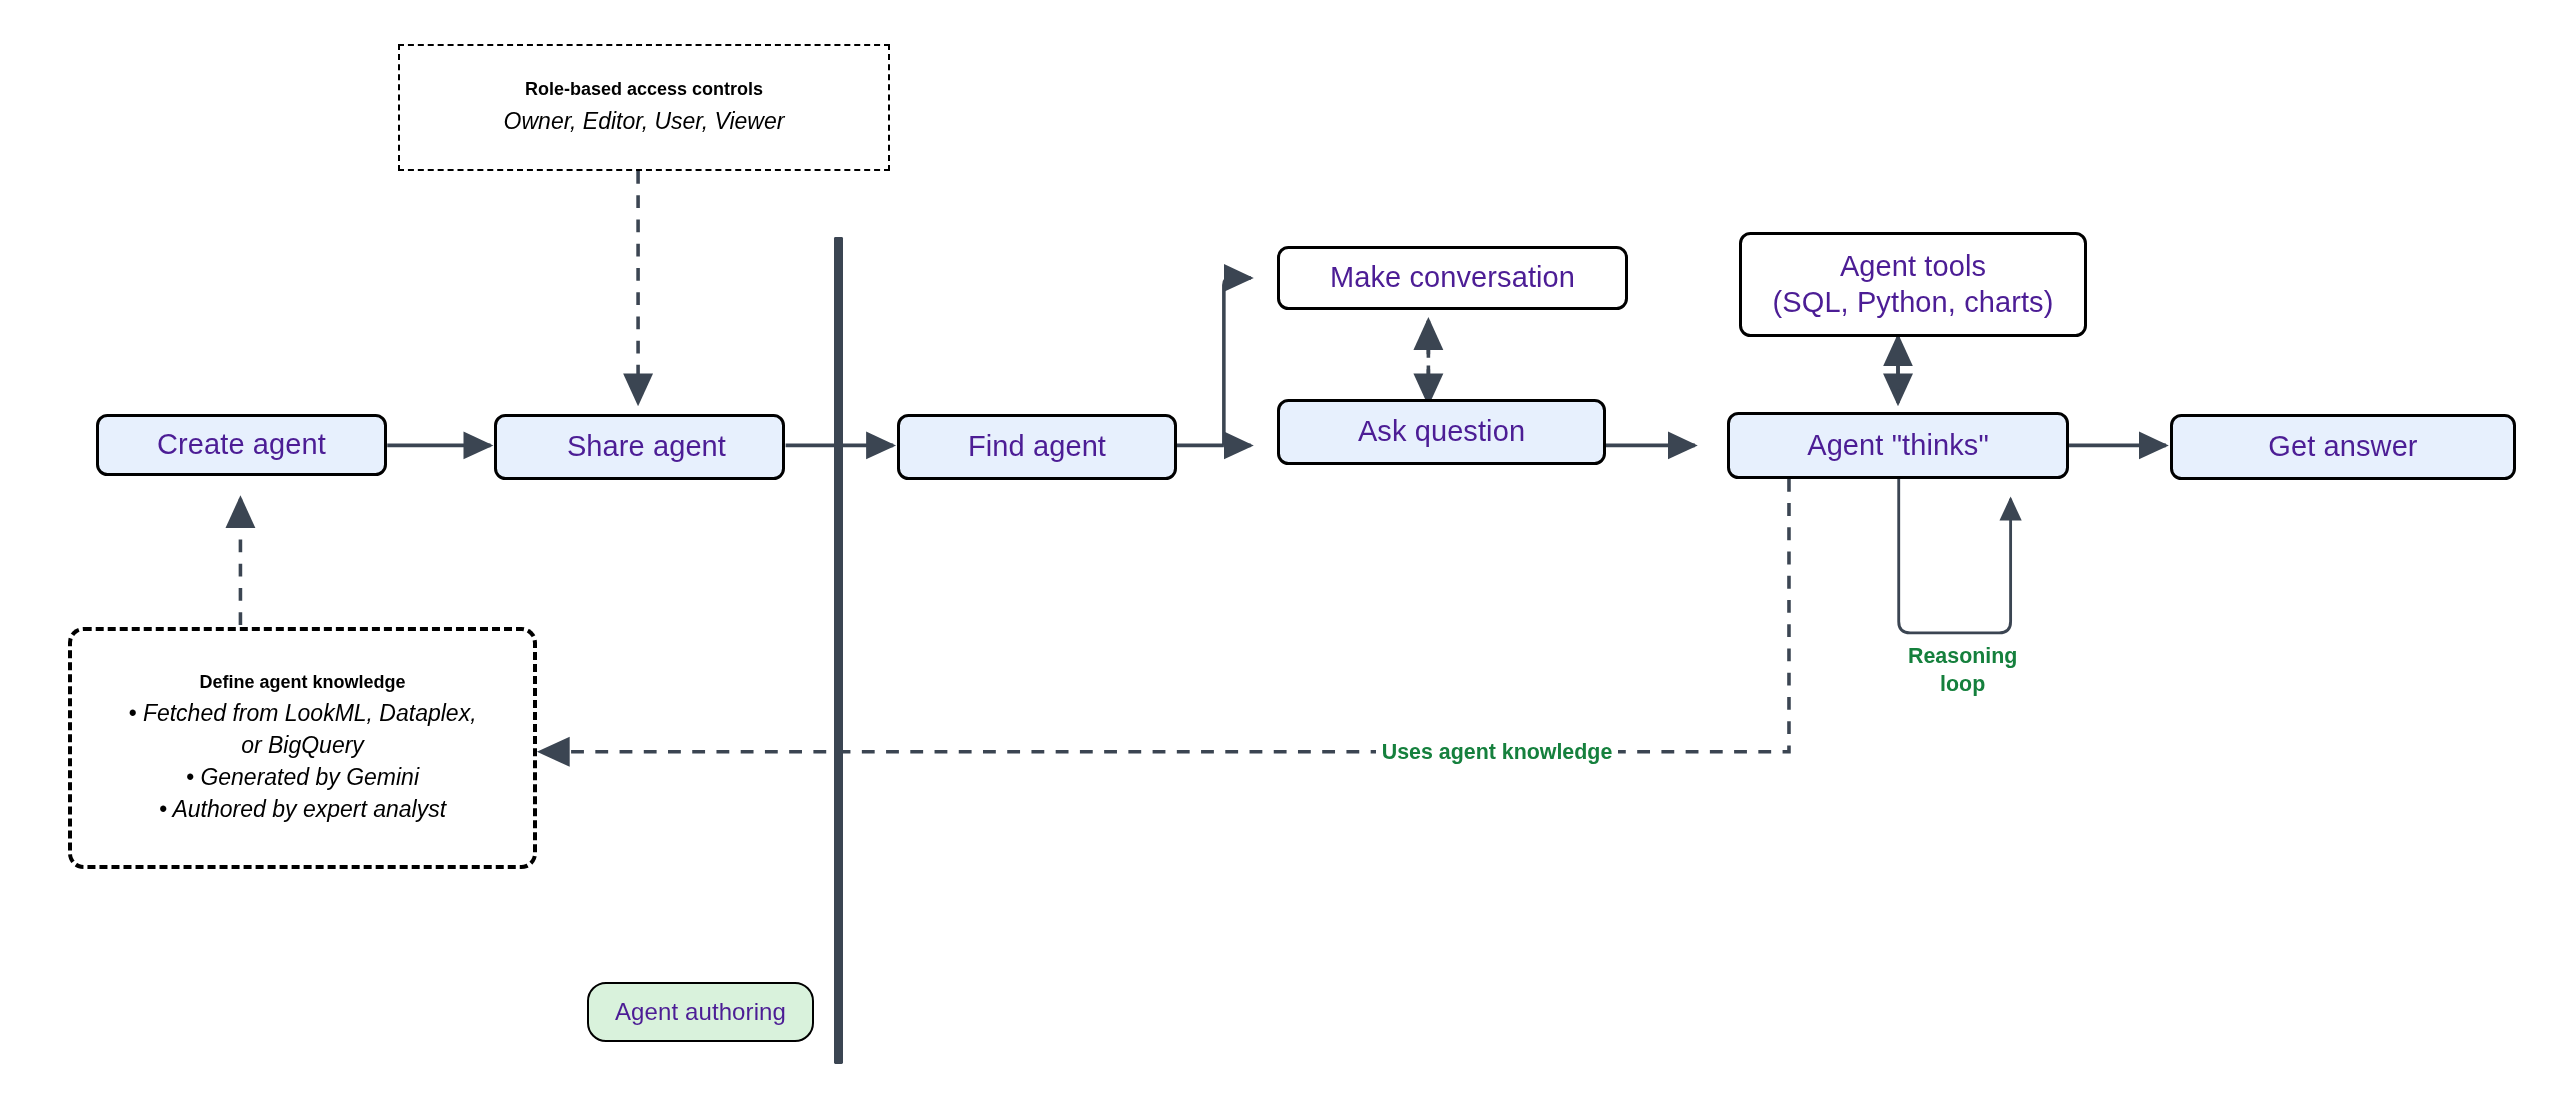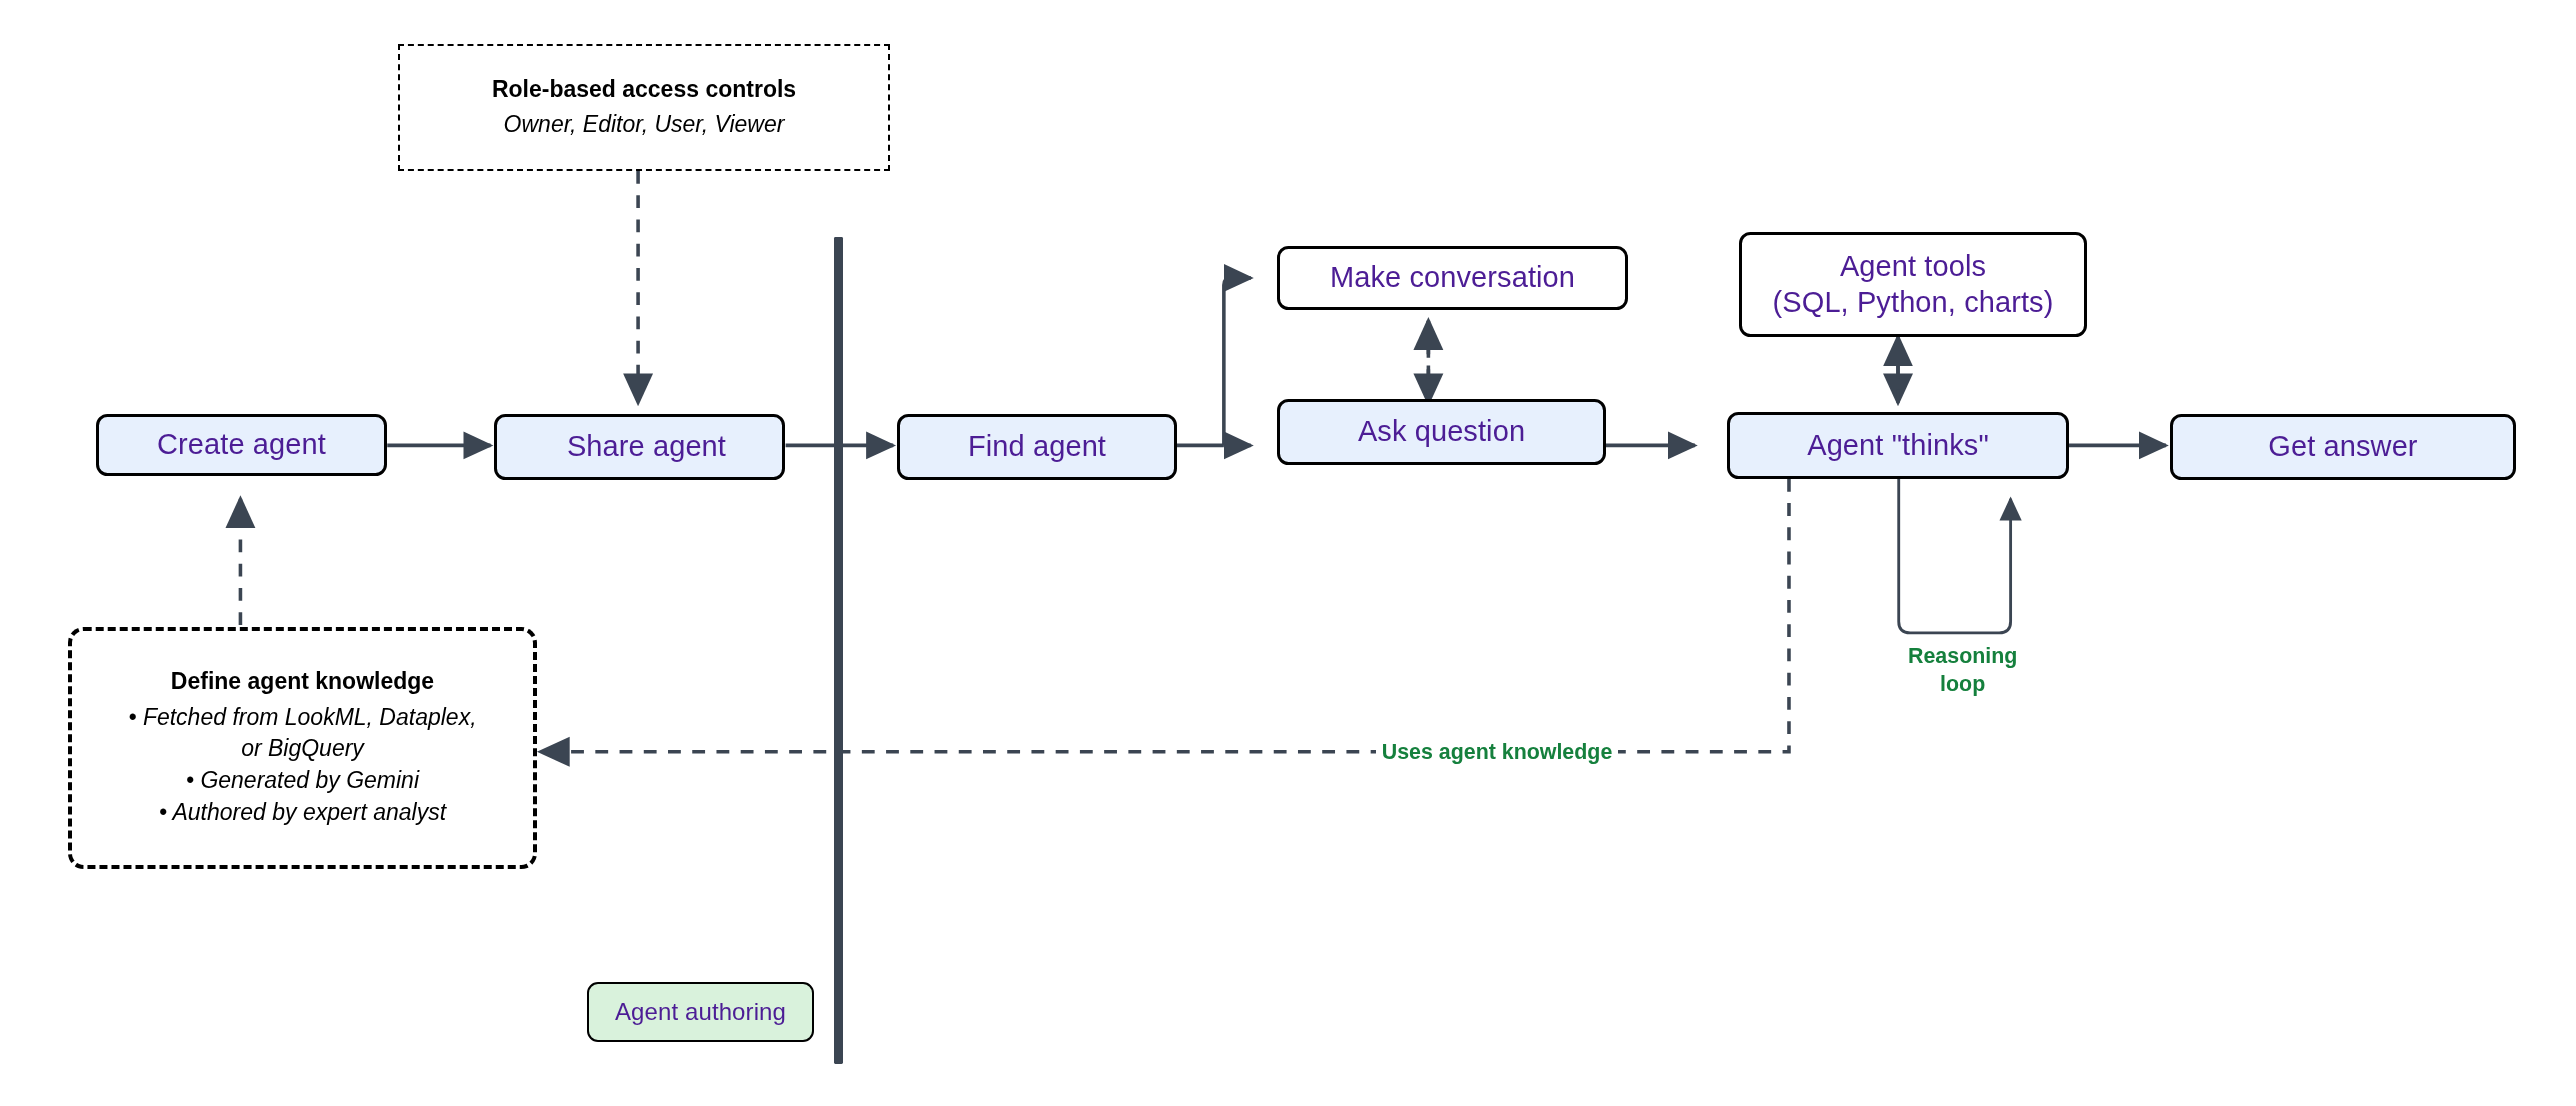--- a/index.html
+++ b/index.html
@@ -35,40 +35,40 @@
     border: 3.6px solid #000000;
     border-radius: 11.4px;
     font-size: 29px;
     line-height: 1.22;
     color: #4c1d95;
     letter-spacing: 0.1px;
     padding: 0 7.1px;
   }
   .node.blue   { background: #e7f0fd; }
   .node.white  { background: #ffffff; }
-  .node.green  { background: #d9f2dc; font-size: 24px; border-width: 2.9px; border-radius: 11px; }
+  .node.green  { background: #d9f2dc; font-size: 24px; border-width: 2.9px; border-radius: 19px; }
 
   .notebox {
     position: absolute;
     box-sizing: border-box;
     display: flex;
     flex-direction: column;
     align-items: center;
     justify-content: center;
     text-align: center;
     background: #ffffff;
     border: 2.9px dashed #000000;
     color: #000000;
   }
   .notebox.square  { border-radius: 0; border-width: 2.1px; }
   .notebox.rounded { border-radius: 15.7px; border-width: 4.3px; }
 
   .note-title {
     font-weight: bold;
-    font-size: 23px;
+    font-size: 18px;
     line-height: 1.3;
     margin-bottom: 4.3px;
   }
   .note-sub {
     font-style: italic;
     font-size: 23px;
     line-height: 1.34;
   }
   .note-list {
     font-style: italic;

